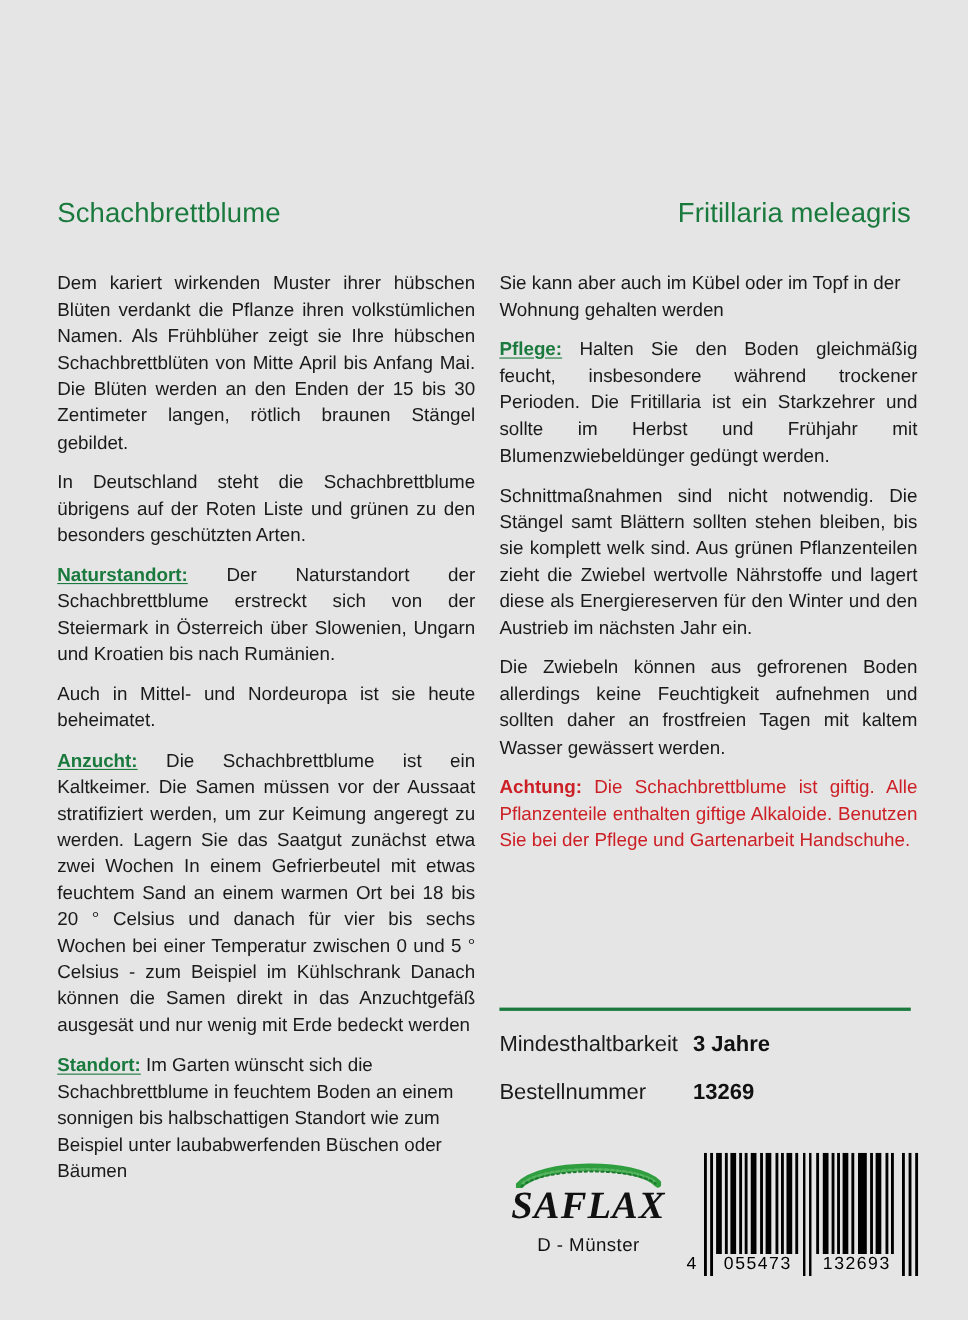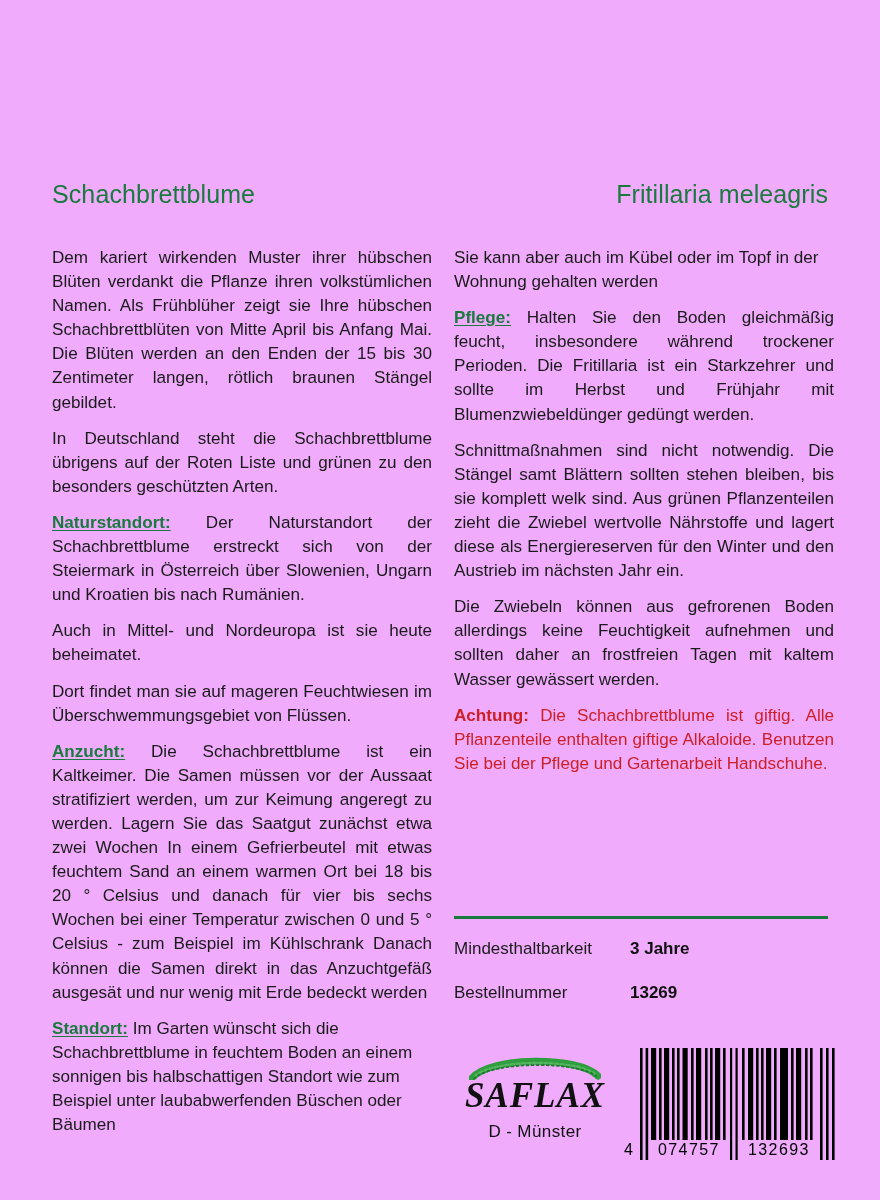--- a/index.html
+++ b/index.html
@@ -13,21 +13,21 @@
     position: relative;
     font-family: "Liberation Sans", sans-serif;
     color: #1a1a1a;
     overflow: hidden;
   }
   .page {
     position: absolute;
     left: 0; top: 0;
     width: 880px;
     height: 1200px;
-    background: #f0abfc;
+    background: #e5e5e5;
   }
   
   .title-row {
     position: absolute;
     left: 52px;
     top: 180px;
     width: 776px;
     display: flex;
     justify-content: space-between;
     align-items: baseline;
@@ -91,21 +91,21 @@
   .spec-rule {
     height: 3px;
     background: #1a7a3e;
     width: 374px;
     margin-bottom: 19px;
   }
   .spec-row {
     display: flex;
     align-items: baseline;
     margin-bottom: 22px;
-    font-size: 17px;
+    font-size: 20px;
     line-height: 22px;
   }
   .spec-label {
     width: 176px;
     flex: 0 0 176px;
     color: #1a1a1a;
   }
   .spec-value {
     font-weight: bold;
     color: #111;
@@ -186,21 +186,20 @@
     <div class="title latin">Fritillaria meleagris</div>
   </div>
 
   <div class="columns">
 
     <div class="col left">
       <p class="para">Dem kariert wirkenden Muster ihrer hübschen Blüten verdankt die Pflanze ihren volkstümlichen Namen. Als Frühblüher zeigt sie Ihre hübschen Schachbrettblüten von Mitte April bis Anfang Mai. Die Blüten werden an den Enden der 15 bis 30 Zentimeter langen, rötlich braunen Stängel gebildet.</p>
       <p class="para">In Deutschland steht die Schachbrettblume übrigens auf der Roten Liste und grünen zu den besonders geschützten Arten.</p>
       <p class="para"><span class="lead">Naturstandort:</span><span> Der Naturstandort der Schachbrettblume erstreckt sich von der Steiermark in Österreich über Slowenien, Ungarn und Kroatien bis nach Rumänien.</span></p>
       <p class="para"> Auch in Mittel- und Nordeuropa ist sie heute beheimatet.</p>
-      <p class="para">Dort findet man sie auf mageren Feuchtwiesen im Überschwemmungsgebiet von Flüssen.</p>
       <p class="para"><span class="lead">Anzucht:</span><span> Die Schachbrettblume ist ein Kaltkeimer. Die Samen müssen vor der Aussaat stratifiziert werden, um zur Keimung angeregt zu werden. Lagern Sie das Saatgut zunächst etwa zwei Wochen In einem Gefrierbeutel mit etwas feuchtem Sand an einem warmen Ort bei 18 bis 20 ° Celsius und danach für vier bis sechs Wochen bei einer Temperatur zwischen 0 und 5 ° Celsius - zum Beispiel im Kühlschrank Danach können die Samen direkt in das Anzuchtgefäß ausgesät und nur wenig mit Erde bedeckt werden</span></p>
       <p class="para nojust"><span class="lead">Standort:</span><span> Im Garten wünscht sich die Schachbrettblume in feuchtem Boden an einem sonnigen bis halbschattigen Standort wie zum Beispiel unter laubabwerfenden Büschen oder Bäumen</span></p>
     </div>
 
     <div class="col right">
       <p class="para nojust">Sie kann aber auch im Kübel oder im Topf in der Wohnung gehalten werden</p>
       <p class="para"><span class="lead">Pflege:</span><span> Halten Sie den Boden gleichmäßig feucht, insbesondere während trockener Perioden. Die Fritillaria ist ein Starkzehrer und sollte im Herbst und Frühjahr mit Blumenzwiebeldünger gedüngt werden.</span></p>
       <p class="para">Schnittmaßnahmen sind nicht notwendig. Die Stängel samt Blättern sollten stehen bleiben, bis sie komplett welk sind. Aus grünen Pflanzenteilen zieht die Zwiebel wertvolle Nährstoffe und lagert diese als Energiereserven für den Winter und den Austrieb im nächsten Jahr ein.</p>
       <p class="para">Die Zwiebeln können aus gefrorenen Boden allerdings keine Feuchtigkeit aufnehmen und sollten daher an frostfreien Tagen mit kaltem Wasser gewässert werden.</p>
       <p class="para warn"><span class="lead-warn">Achtung:</span><span> Die Schachbrettblume ist giftig. Alle Pflanzenteile enthalten giftige Alkaloide. Benutzen Sie bei der Pflege und Gartenarbeit Handschuhe.</span></p>
@@ -266,19 +265,19 @@
           <rect x="153" y="0" width="2.6" height="92"></rect>
           <rect x="158" y="0" width="5.2" height="92"></rect>
           <rect x="167" y="0" width="2.6" height="92"></rect>
           <rect x="172" y="0" width="2.6" height="92"></rect>
 
           <rect x="182" y="0" width="2.6" height="112"></rect>
           <rect x="188" y="0" width="2.6" height="112"></rect>
           <rect x="194" y="0" width="2.6" height="112"></rect>
         </g>
       </svg>
-      <div class="bc-num left-grp">074757</div>
+      <div class="bc-num left-grp">055473</div>
       <div class="bc-num right-grp">132693</div>
     </div>
 
   </div>
 
 </div>
 
 </body></html>

